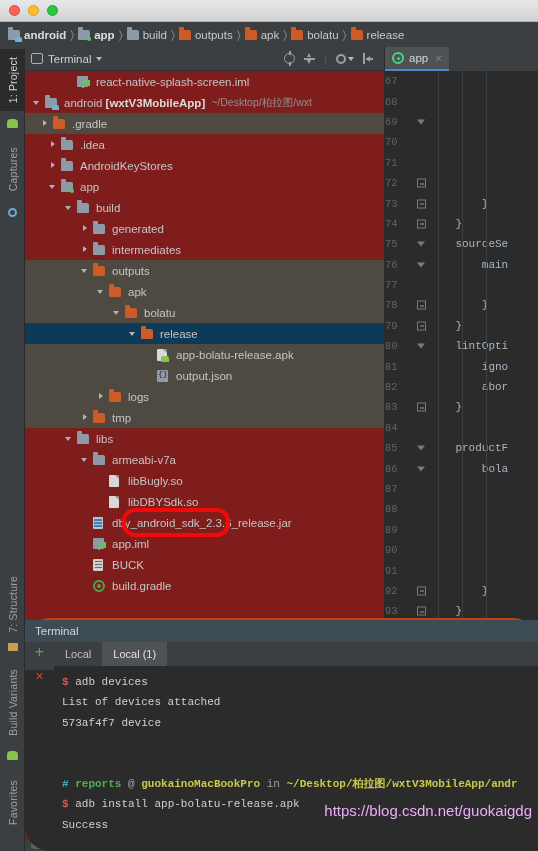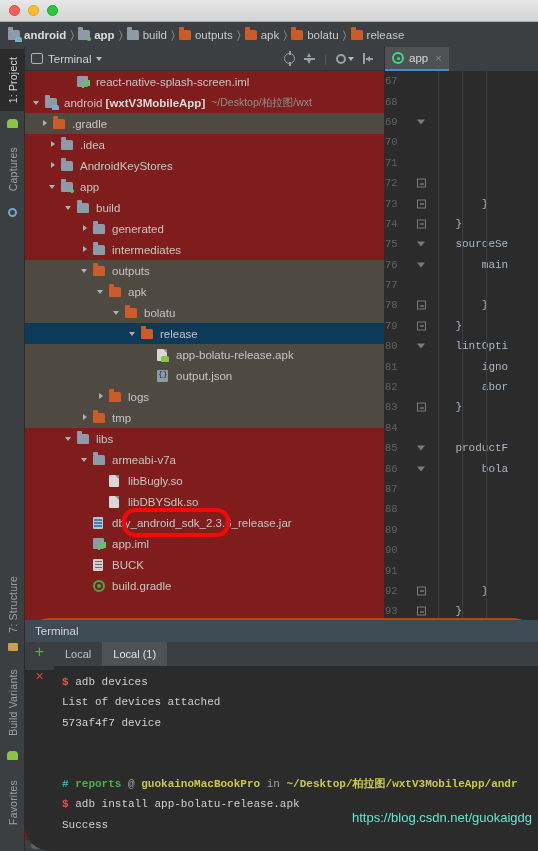--- a/index.html
+++ b/index.html
@@ -138,21 +138,21 @@
   .term-body{ position:absolute; left:29px; right:0; top:46px; bottom:0; background:#2b2b2b;
               font-family:"Liberation Mono", monospace; font-size:11px; padding:6px 0 0 8px; overflow:hidden; white-space:nowrap;}
   .tline{ height:20.4px; line-height:20.4px; color:#d0d0d0;}
   .tline .dollar{ color:#e8504a; font-weight:bold;}
   .tline .hash{ color:#3aa8c1; font-weight:bold;}
   .tline .user{ color:#4fae4f; font-weight:bold;}
   .tline .at{ color:#a0a0a0;}
   .tline .host{ color:#c9c94a; font-weight:bold;}
   .tline .in{ color:#a0a0a0;}
   .tline .path{ color:#c9c94a; font-weight:bold;}
-  .watermark{ position:absolute; right:6px; bottom:26px; color:#5eead4; font-size:13px;
+  .watermark{ position:absolute; right:6px; bottom:32px; color:#f0abfc; font-size:15px;
               font-family:"Liberation Sans",sans-serif; }
 </style>
 </head>
 <body>
 
 <div id="app">
 
   <div class="titlebar">
     <span class="dot red"></span>
     <span class="dot yellow"></span>

